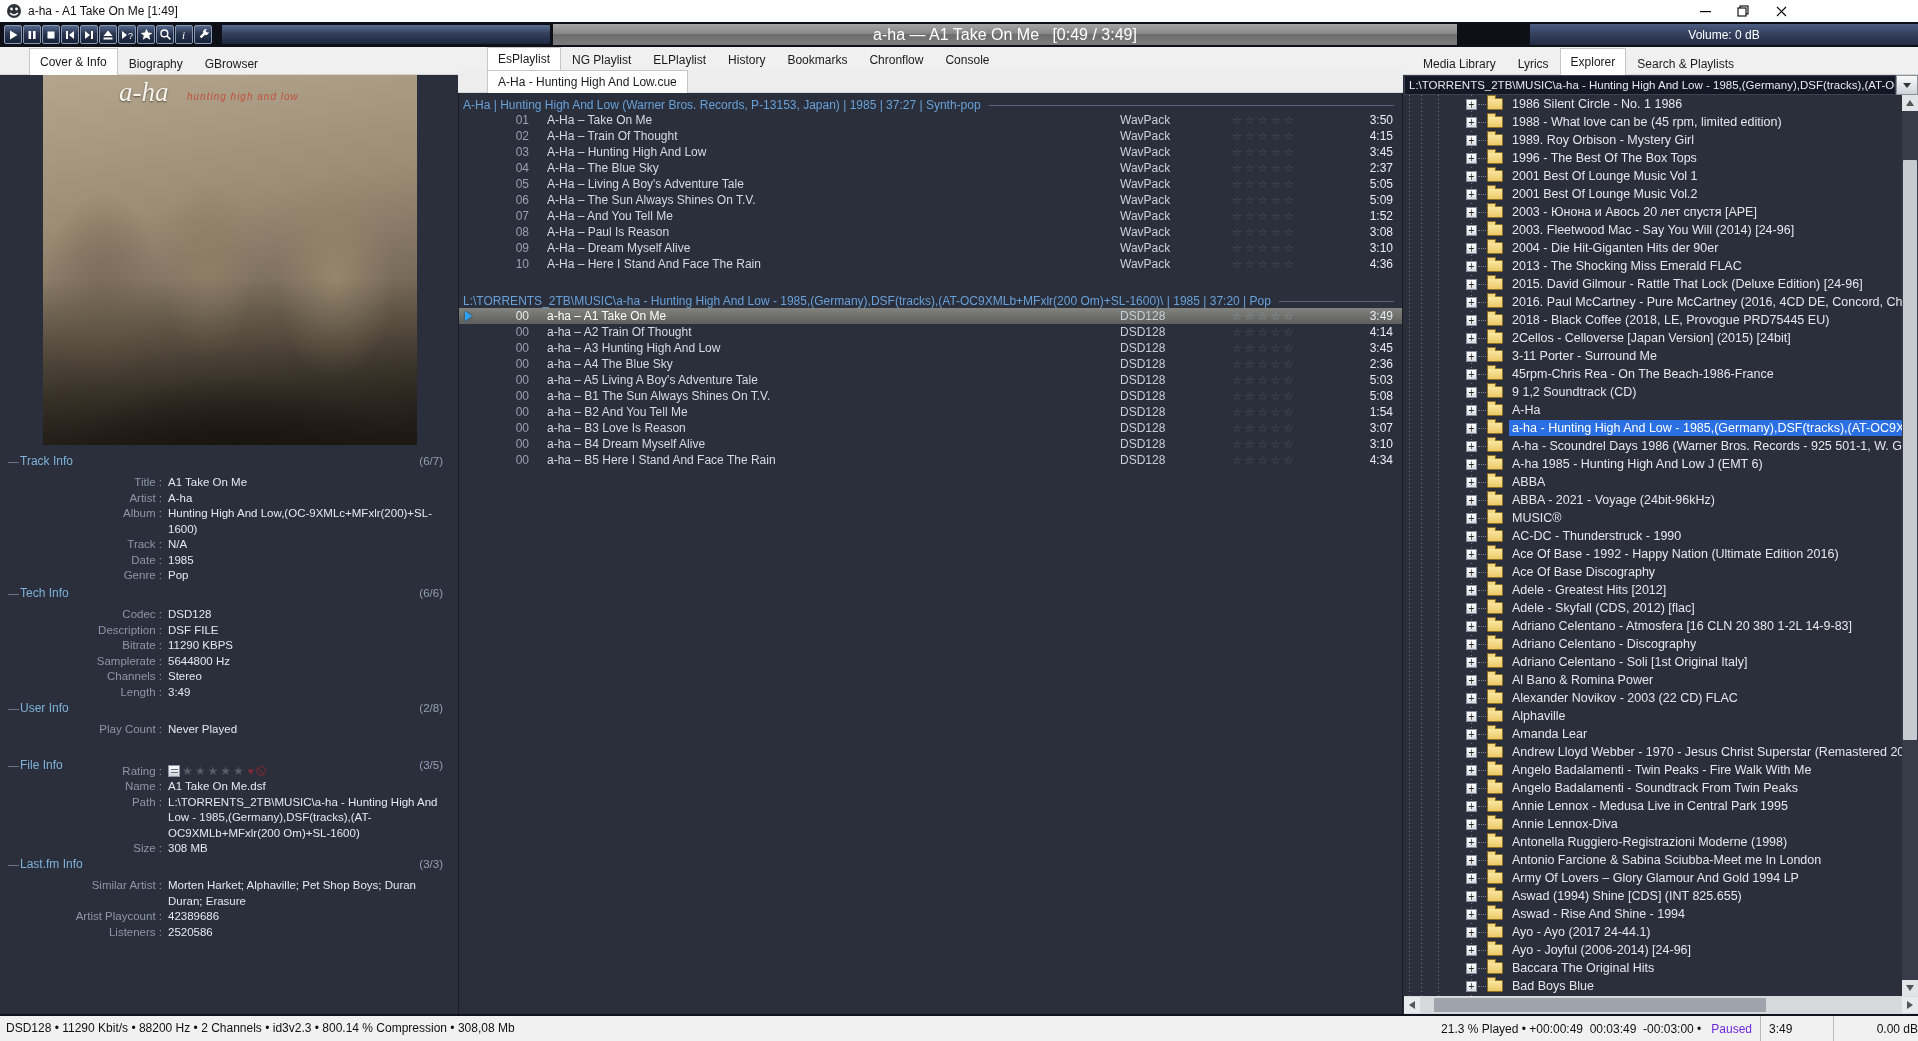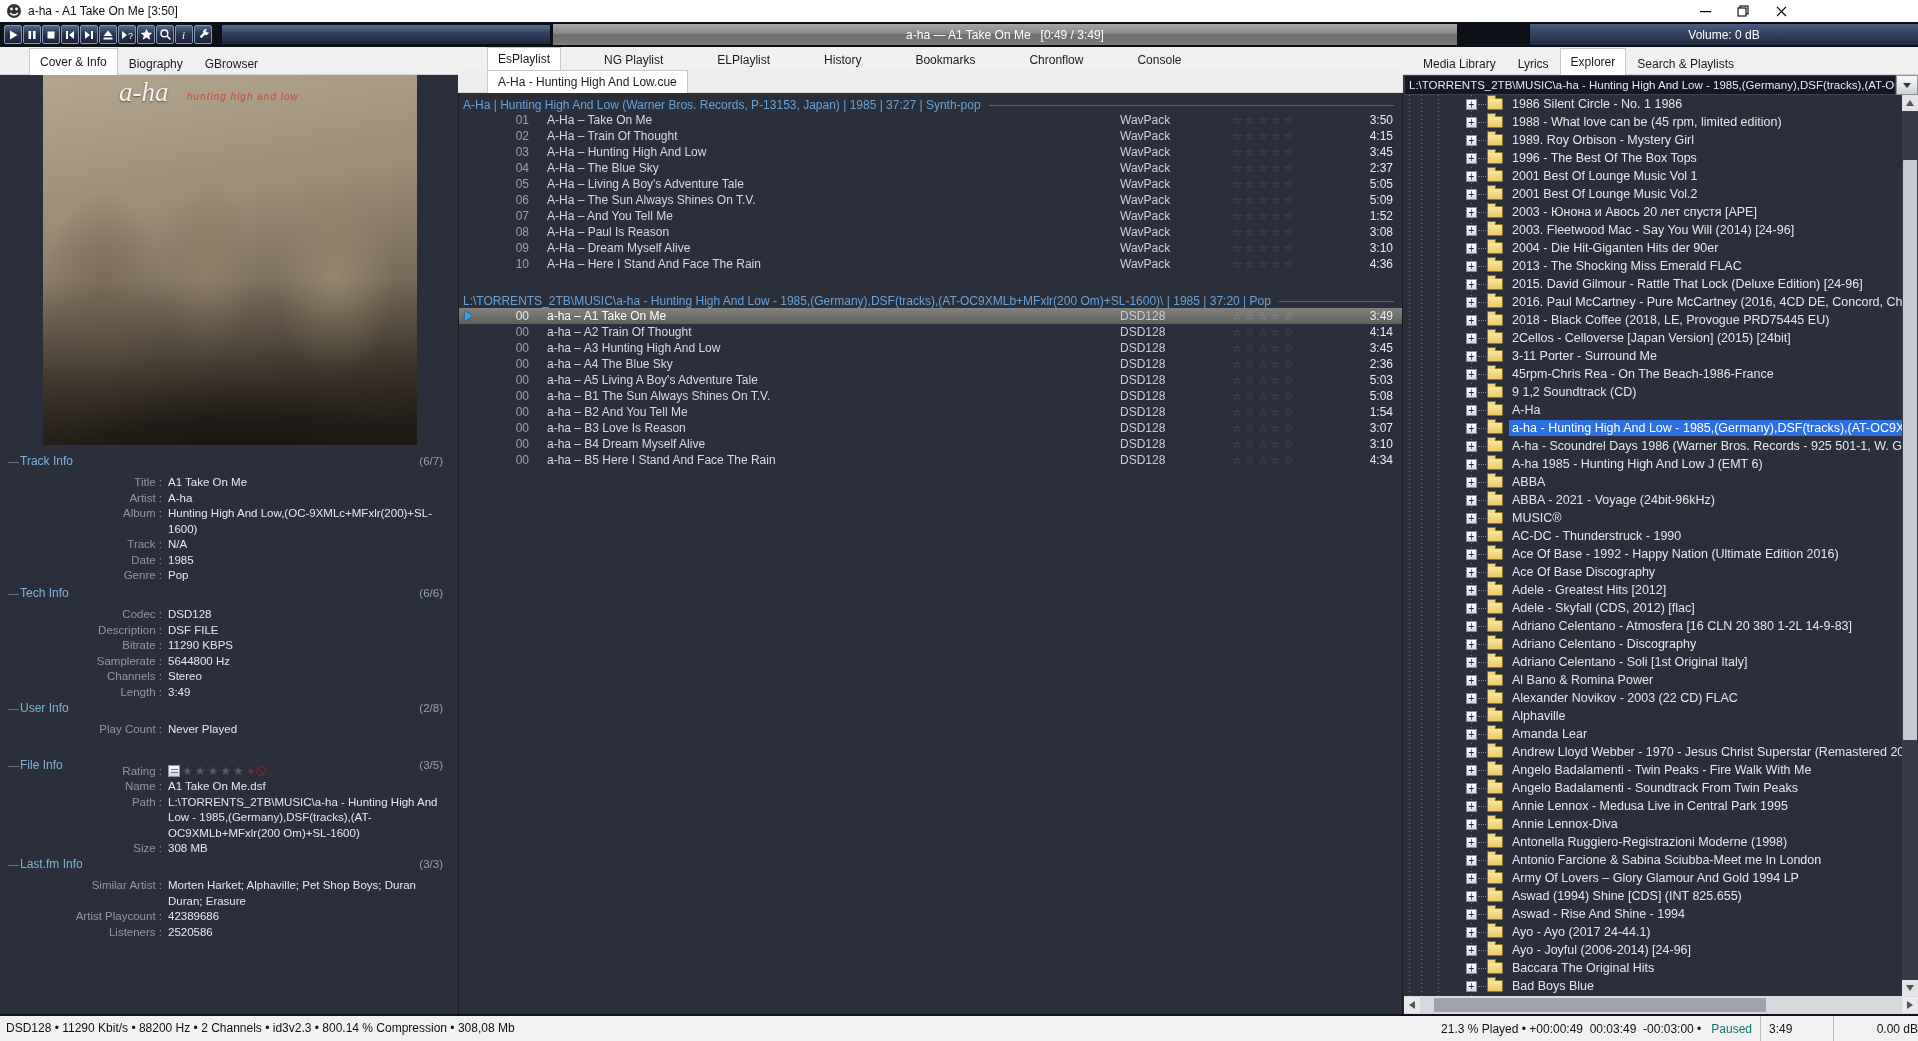--- a/index.html
+++ b/index.html
@@ -14,34 +14,34 @@
   .winbtn { width:38px; height:22px; display:flex; align-items:center; justify-content:center; }
 
   
   .toolbar { position:absolute; left:0; top:22px; width:1918px; height:25px; background:#0d1016; }
   .tbtns { position:absolute; left:4px; top:3px; display:flex; gap:1px; }
   .tbtn { width:18px; height:19px; border:1px solid #8598b5; border-radius:2px;
           background:linear-gradient(#55688c,#2a3650 45%,#18223a); display:flex; align-items:center; justify-content:center; }
   .seekbar { position:absolute; left:222px; top:3px; width:328px; height:19px; border-radius:1px;
           background:linear-gradient(#5a6d90,#33405d 45%,#1d2740); }
   .infobar { position:absolute; left:553px; top:2px; width:904px; height:21px;
-          background:linear-gradient(#a6a6a6,#888 45%,#6d6d6d 50%,#7c7c7c); color:#fff; font-size:12px;
+          background:linear-gradient(#a6a6a6,#888 45%,#6d6d6d 50%,#7c7c7c); color:#fff; font-size:16px;
           display:flex; align-items:center; justify-content:center; white-space:pre; }
   .volbar { position:absolute; left:1530px; top:2px; width:388px; height:21px;
           background:linear-gradient(#4d5e82,#35415f 45%,#232c45); color:#fff; font-size:12px;
           display:flex; align-items:center; justify-content:center; }
 
   
   .band { position:absolute; left:0; top:47px; width:1918px; height:28px; background:#f0f0f0; border-bottom:1px solid #d4d4d4; }
   .band2 { position:absolute; left:458px; top:70px; width:945px; height:23px; background:#ededed; border-bottom:1px solid #d4d4d4; }
   .tabs { position:absolute; display:flex; align-items:flex-end; height:28px;margin-left:27px; }
   .tab { height:24px; display:flex; align-items:center; padding:0 10px; font-size:12px; color:#1b1b1b;
          border:1px solid transparent; border-bottom:none; white-space:pre; }
   .tab.active { background:#fff; border-color:#c6c6c6; height:27px; }
-  .tabs.small, .tabs.small .tab { height:22px;gap:32px; }
+  .tabs.small, .tabs.small .tab { height:22px; }
   .tabs.small .tab.active { height:23px; }
 
   
   .art { position:absolute; left:43px; top:75px; width:374px; height:370px; overflow:hidden;
          background:
            radial-gradient(ellipse 90px 150px at 16% 58%, #7a6c58 0%, rgba(0,0,0,0) 65%),
            radial-gradient(ellipse 80px 150px at 44% 52%, #8d7e67 0%, rgba(0,0,0,0) 60%),
            radial-gradient(ellipse 100px 170px at 78% 55%, #95866d 0%, rgba(0,0,0,0) 60%),
            radial-gradient(ellipse 260px 140px at 50% 108%, #1c1815 0%, rgba(0,0,0,0) 70%),
            linear-gradient(170deg,#b3a58e 0%, #9c8d76 35%, #6b5f4f 70%, #332d26 100%); }
@@ -126,42 +126,42 @@
   .tri-lf { width:0;height:0;border-right:6px solid #555;border-top:4px solid transparent;border-bottom:4px solid transparent; }
   .tri-rt { width:0;height:0;border-left:6px solid #555;border-top:4px solid transparent;border-bottom:4px solid transparent; }
 
   
   .statusbar { position:absolute; left:0; top:1014px; width:1918px; height:27px; background:#f1f1f1;
                border-top:2px solid #10131b; font-size:12px; color:#111; }
   .sb-left { position:absolute; left:6px; top:0; line-height:25px; white-space:pre; }
   .sb-right { position:absolute; right:0; top:0; height:100%; display:flex; align-items:stretch; }
   .sb-right > div { display:flex; align-items:center; }
   .sb-played { white-space:pre; padding-right:10px; }
-  .sb-paused { color:#0f766e; padding-right:8px; }
+  .sb-paused { color:#6d28d9; padding-right:8px; }
   .sb-sep { width:1px; background:#b9b9b9; }
   .sb-len { width:72px; padding-left:8px; }
   .sb-gain { width:84px; justify-content:flex-end; }
 
   svg { display:block; }
 </style>
 </head>
 <body>
 
 <div id="app">
 
   <div class="titlebar">
     <span class="appicon">
       <svg width="16" height="16" viewBox="0 0 16 16">
           <circle cx="8" cy="8" r="7" fill="#2d3138"></circle>
           <circle cx="5.5" cy="6" r="1.4" fill="#fff"></circle>
           <circle cx="10.5" cy="6" r="1.4" fill="#fff"></circle>
           <path d="M4 10 q4 4 8 0" stroke="#fff" stroke-width="1.4" fill="none"></path>
         </svg>
     </span>
-    <span class="wtitle">a-ha - A1 Take On Me [3:50]</span>
+    <span class="wtitle">a-ha - A1 Take On Me [1:49]</span>
     <div class="winbtns">
       <span class="winbtn">
           <svg width="11" height="11" viewBox="0 0 11 11">
             <rect x="0" y="5" width="11" height="1.2" fill="#000"></rect>
           </svg>
         </span>
       <span class="winbtn">
           <svg width="12" height="12" viewBox="0 0 12 12">
             <rect x="3" y="1" width="8" height="8" fill="none" stroke="#000" stroke-width="1.1"></rect>
             <rect x="1" y="3" width="8" height="8" fill="#fff" stroke="#000" stroke-width="1.1"></rect>

